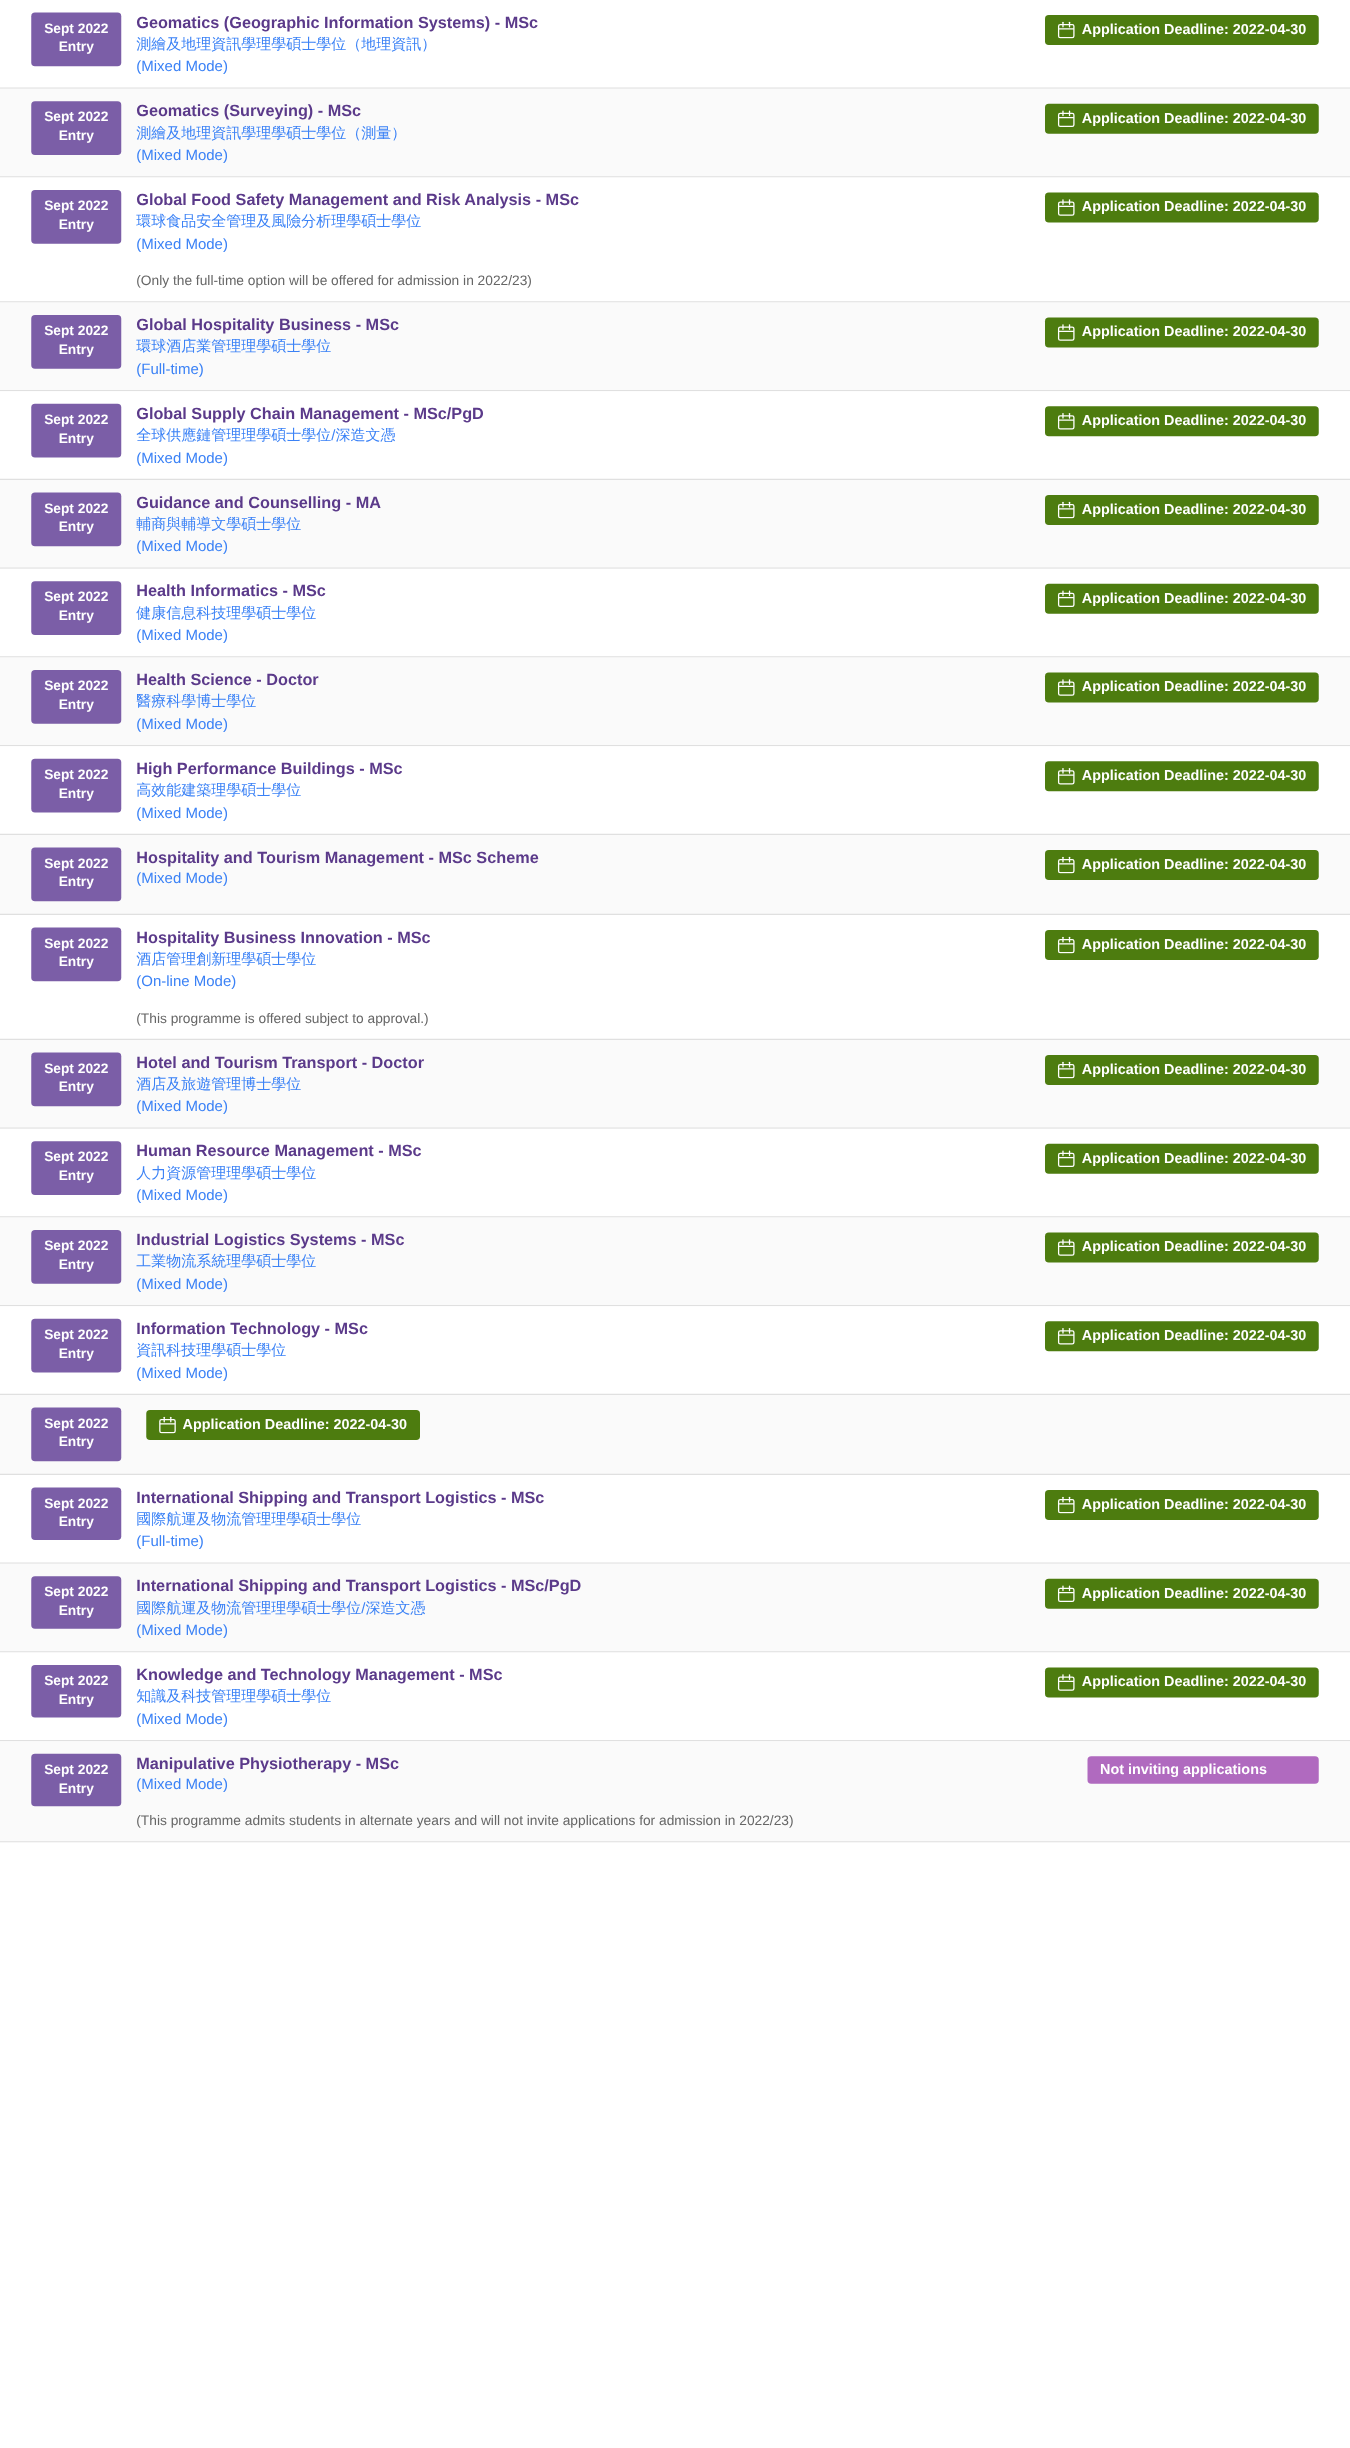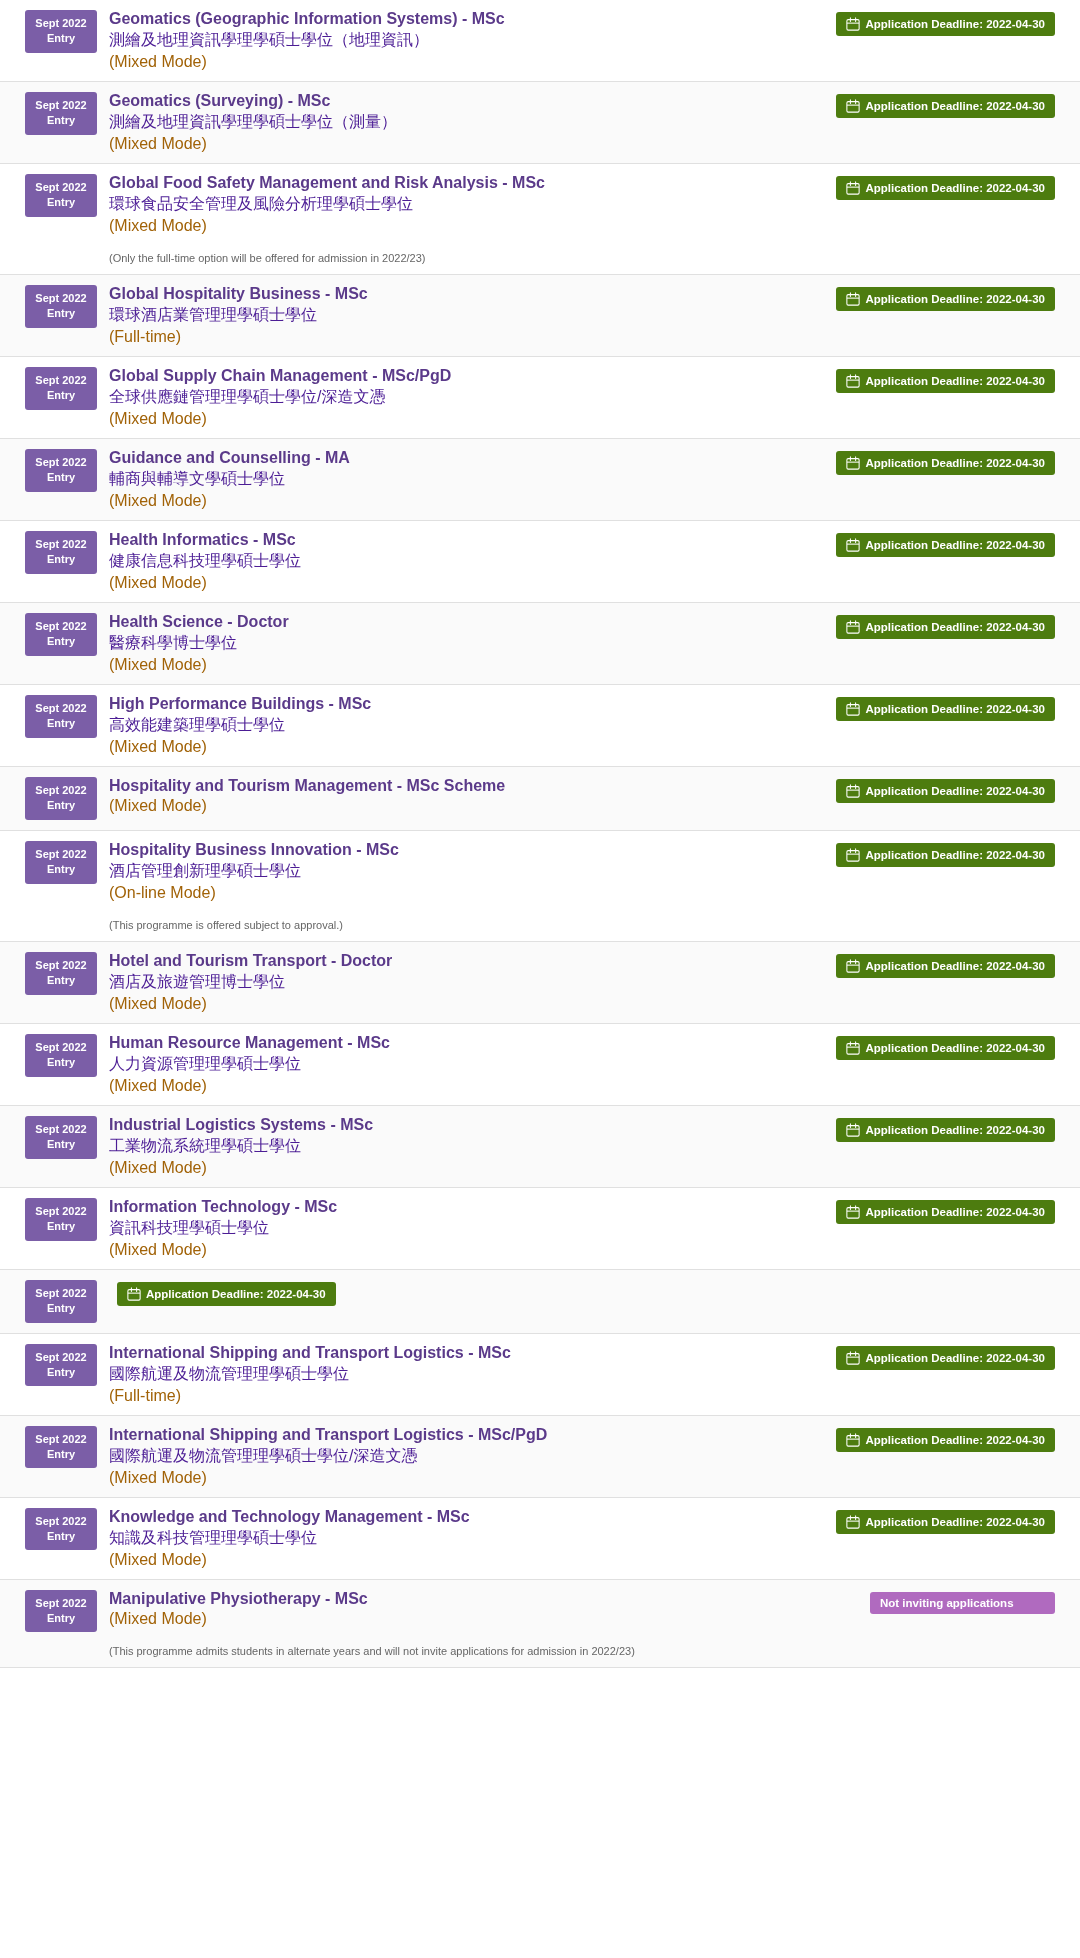--- a/index.html
+++ b/index.html
@@ -35,33 +35,33 @@
       border-radius: 3px;
       margin-right: 12px;
       line-height: 1.4;
       flex-shrink: 0;
     }
     .program-info {
       flex: 1;
       min-width: 0;
     }
     .program-title-en {
-      font-size: 16px;
+      font-size: 13px;
       font-weight: bold;
       color: #5b3a8a;
       margin-bottom: 2px;
     }
     .program-title-zh {
-      font-size: 16px;
-      color: #4c1d95;
+      font-size: 12px;
+      color: #3b82f6;
       margin-bottom: 2px;
     }
     .program-mode {
-      font-size: 16px;
-      color: #a16207;
+      font-size: 12px;
+      color: #3b82f6;
     }
     .program-note {
       font-size: 11px;
       color: #666;
       margin-top: 17px;
     }
     .deadline-badge {
       min-width: 185px;
       background: #4d7c0f;
       color: #fff;

